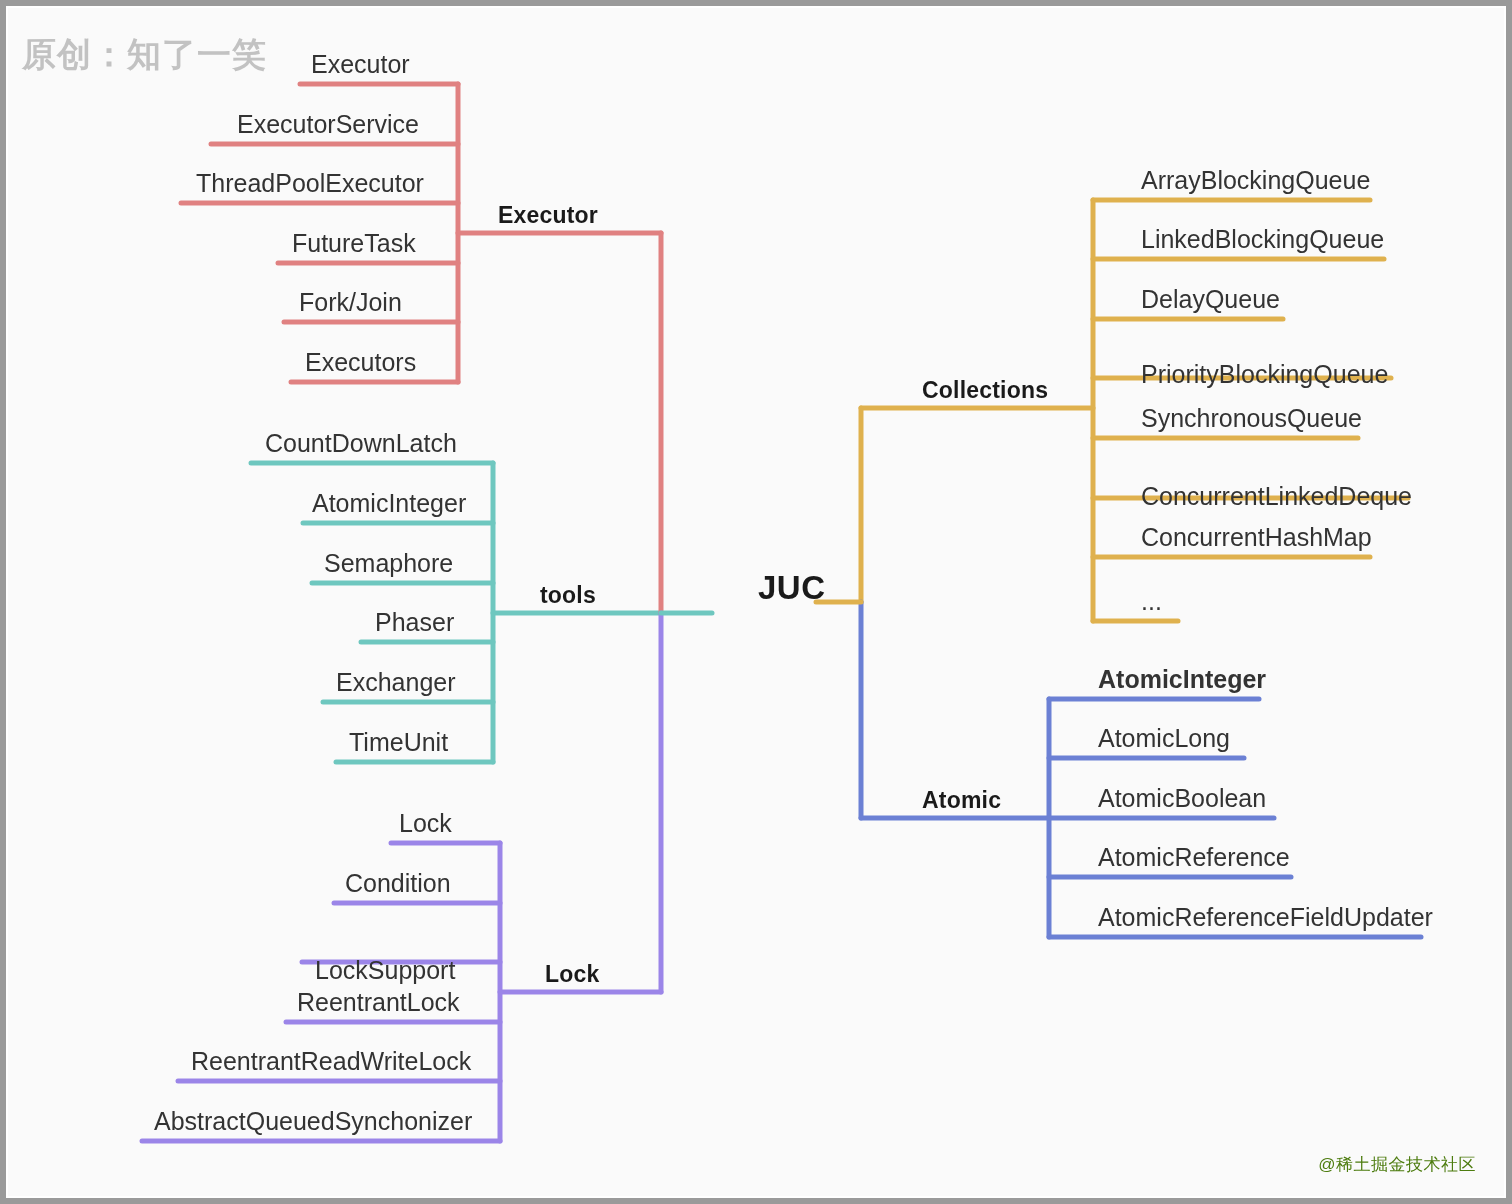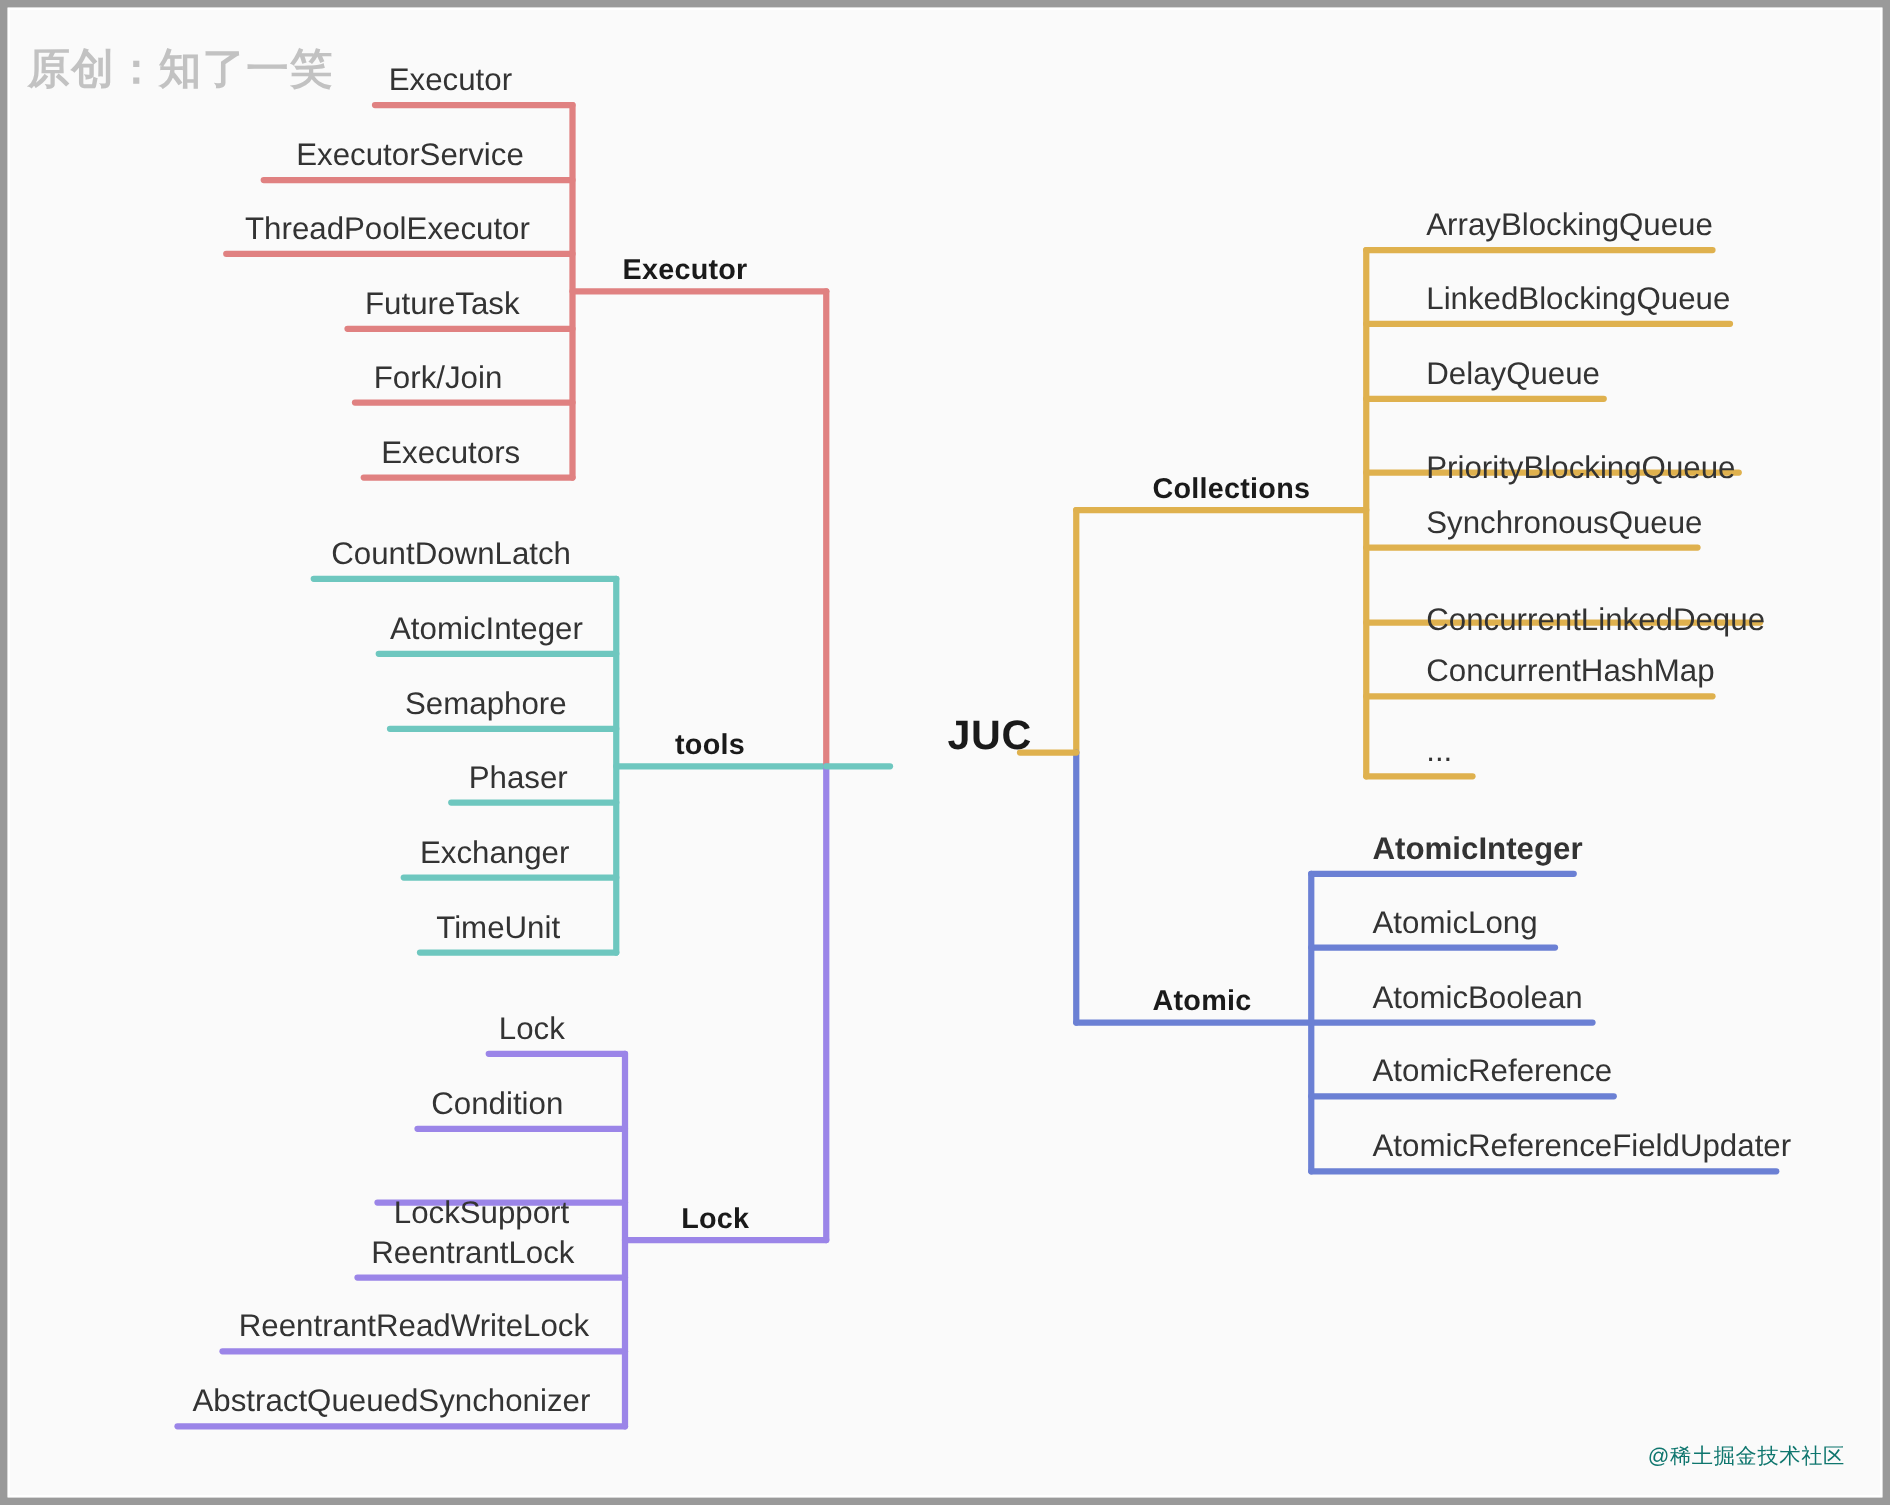--- a/index.html
+++ b/index.html
@@ -64,21 +64,21 @@
     left: 16px;
     top: 26px;
     font-size: 34px;
     color: #c2c2c2;
     letter-spacing: 1px;
   }
   .wm-br {
     right: 30px;
     bottom: 22px;
     font-size: 17px;
-    color: #0f766e;
+    color: #4d7c0f;
     font-weight: normal;
     letter-spacing: .5px;
   }
 </style>
 </head>
 <body>
 
 <div id="stage">
 
   <svg class="edges" viewBox="0 0 1512 1204" xmlns="http://www.w3.org/2000/svg">

